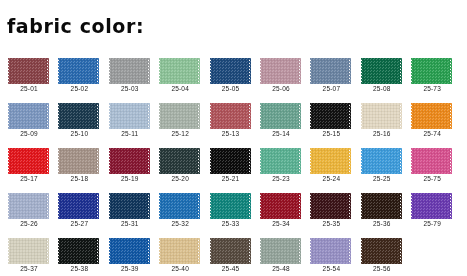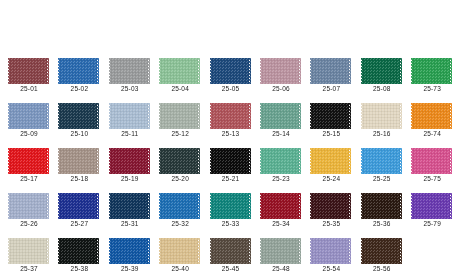--- a/index.html
+++ b/index.html
@@ -96,20 +96,21 @@
     letter-spacing: 0.2px;
     color: #1c1c1c;
     white-space: nowrap;
   }
 </style>
 </head>
 <body>
 
 <div id="page">
 
+  <div id="title">fabric color:</div>
 
   <div id="grid">
       <div class="swatch-row" style="height: 45px;">
         <div class="swatch-cell" style="left: 7px;">
           <div class="swatch-chip" style="background-color: rgb(139, 67, 73); width: 41px; height: 26px;"></div>
           <div class="swatch-label">25-01</div>
         </div>
         <div class="swatch-cell" style="left: 57.4px;">
           <div class="swatch-chip" style="background-color: rgb(42, 108, 180); width: 41px; height: 26px;"></div>
           <div class="swatch-label">25-02</div>

